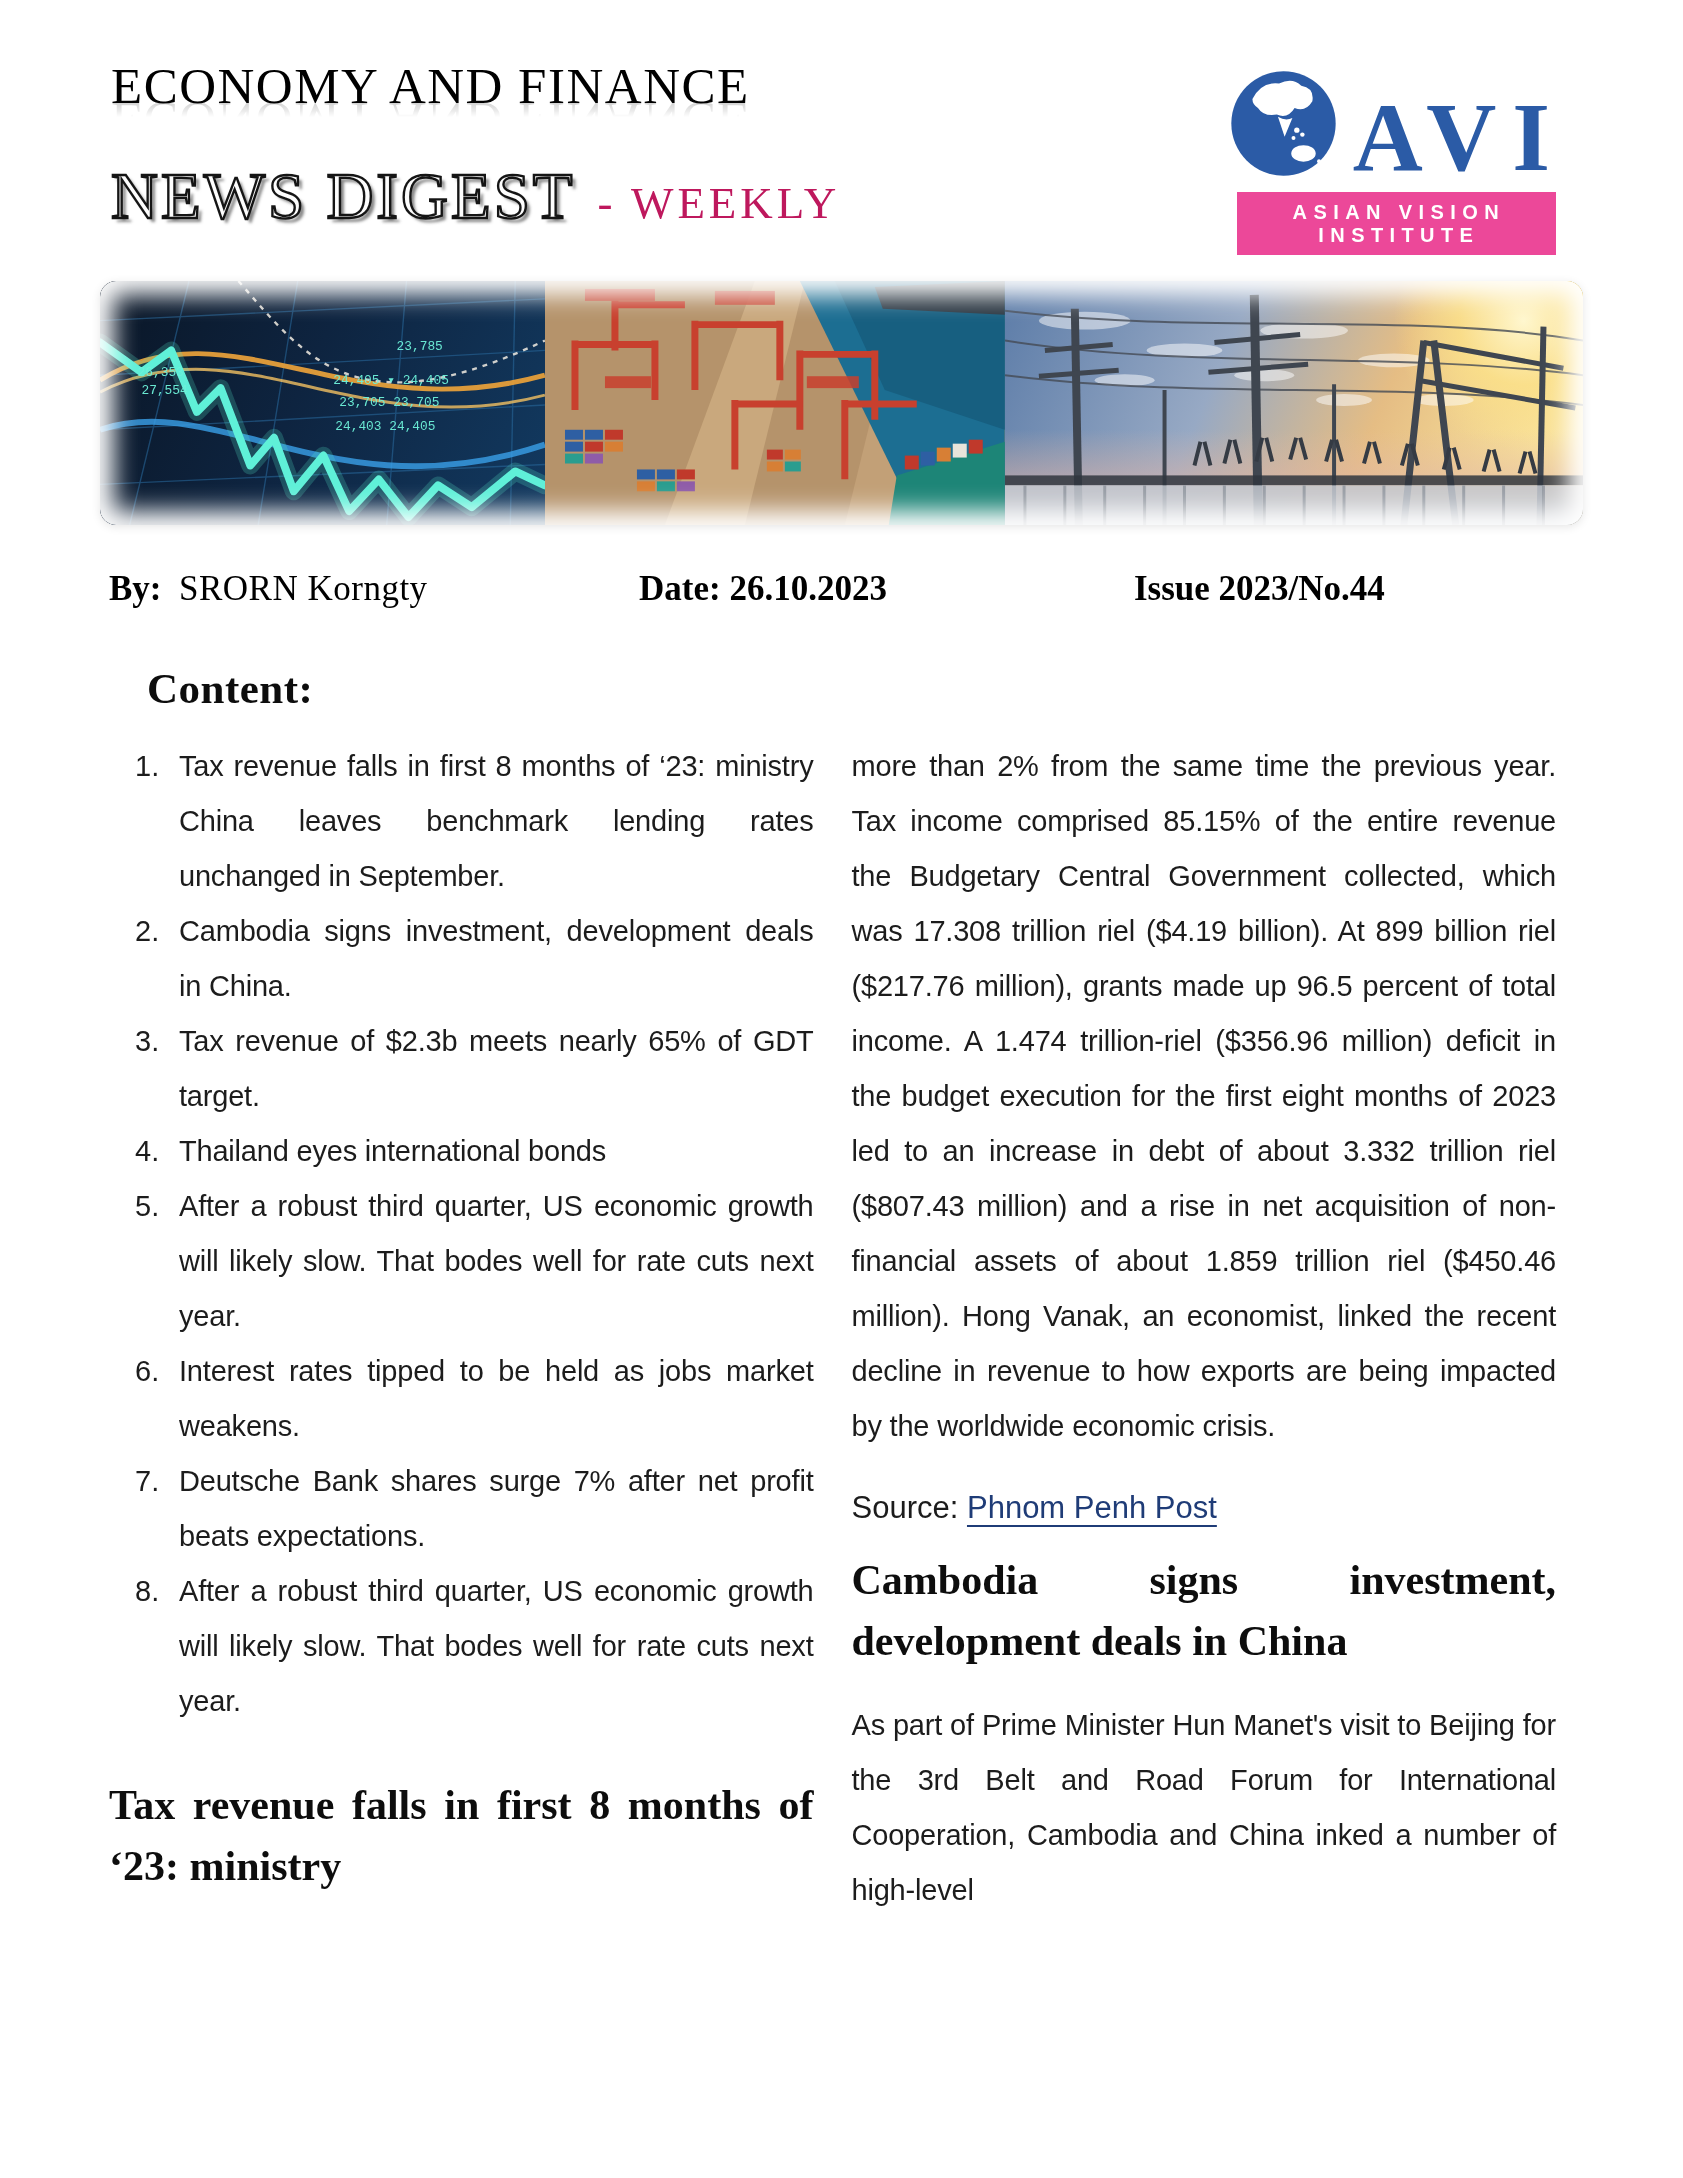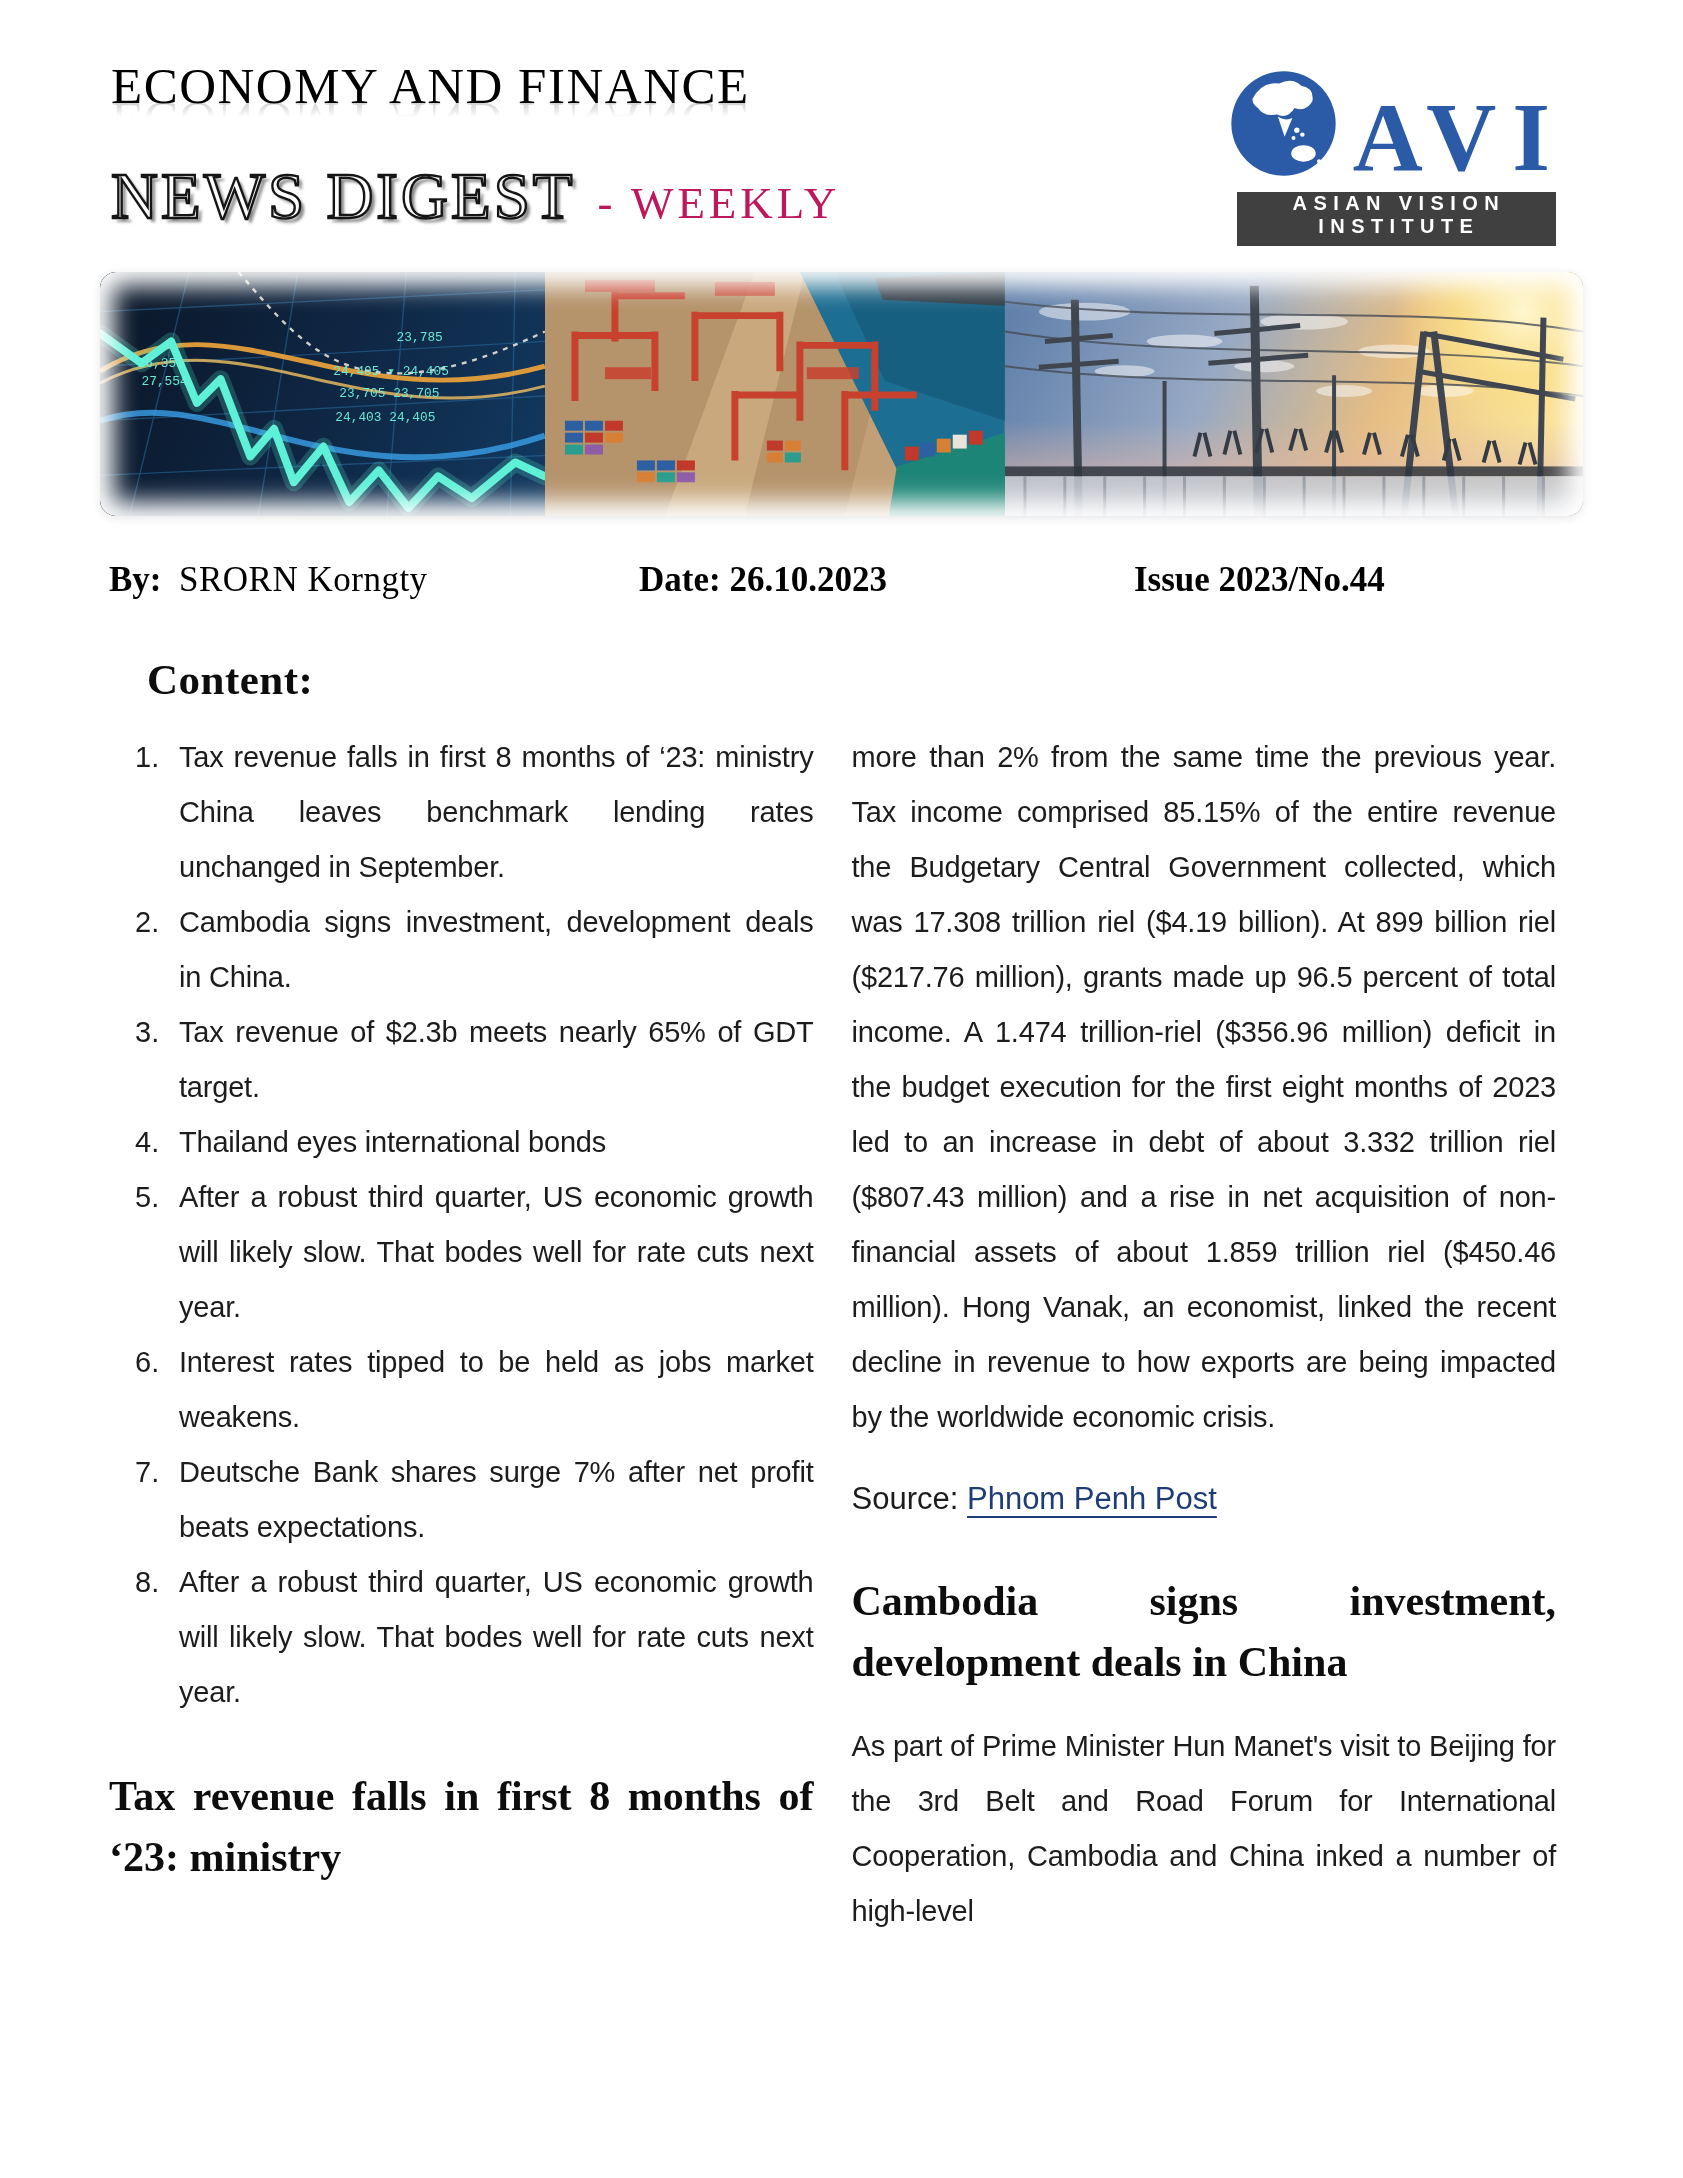--- a/index.html
+++ b/index.html
@@ -31,23 +31,23 @@
 
   
   .logo{ display:flex; flex-direction:column; align-items:center; margin-top:4px; }
   .logo-top{ display:flex; align-items:center; }
   .globe{ width:111px; height:111px; display:block; }
   .logo-acronym{
     font-family:"Liberation Serif", serif; font-weight:700; font-size:97px;
     color:#2b5ba6; letter-spacing:16px; margin-left:14px; line-height:1;margin-top:28px;
   }
   .logo-bar{
-    margin-top:6px; background:#404040; color:#ffffff; width:319px;
+    margin-top:6px; background:#ec4899; color:#ffffff; width:319px;
     font-size:20px; font-weight:700; letter-spacing:6.4px; text-align:center;
-    padding:0 0 8px 4px; font-family:"Liberation Sans", sans-serif;
+    padding:9px 0 8px 4px; font-family:"Liberation Sans", sans-serif;
   }
 
   
   .banner{
     position:relative; width:1483px; height:244px; margin:26px auto 0;
     border-radius:16px; overflow:hidden; display:flex;
     box-shadow:0 2px 10px rgba(0,0,0,0.10);
   }
   .banner::after{
     content:""; position:absolute; inset:0; border-radius:16px; pointer-events:none;
@@ -86,21 +86,21 @@
 
   .toc{ list-style:none; }
   .toc-item{ display:flex; }
   .toc-num{ flex:0 0 44px; margin-left:26px; font-size:29px; line-height:55px; font-weight:300; color:#1c1c1c; }
   .toc-text{ flex:1; min-width:0; }
 
   .article-title{
     font-family:"Liberation Serif", serif; font-weight:700; font-size:42px;
     line-height:61px; color:#0d0d0d; text-align:justify; margin:46px 0 26px;
   }
-  .col-right .article-title{ margin-top:54px; }
+  .col-right .article-title{ margin-top:24px; }
 
   .source-line{ margin-top:36px; font-size:31px; font-weight:400; color:#1c1c1c; }
   .source-link{
     color:#1f3c77; text-decoration:underline; text-decoration-thickness:2px;
     text-underline-offset:7px; cursor:pointer; font-weight:500;
   }
 </style>
 </head>
 <body>
 

